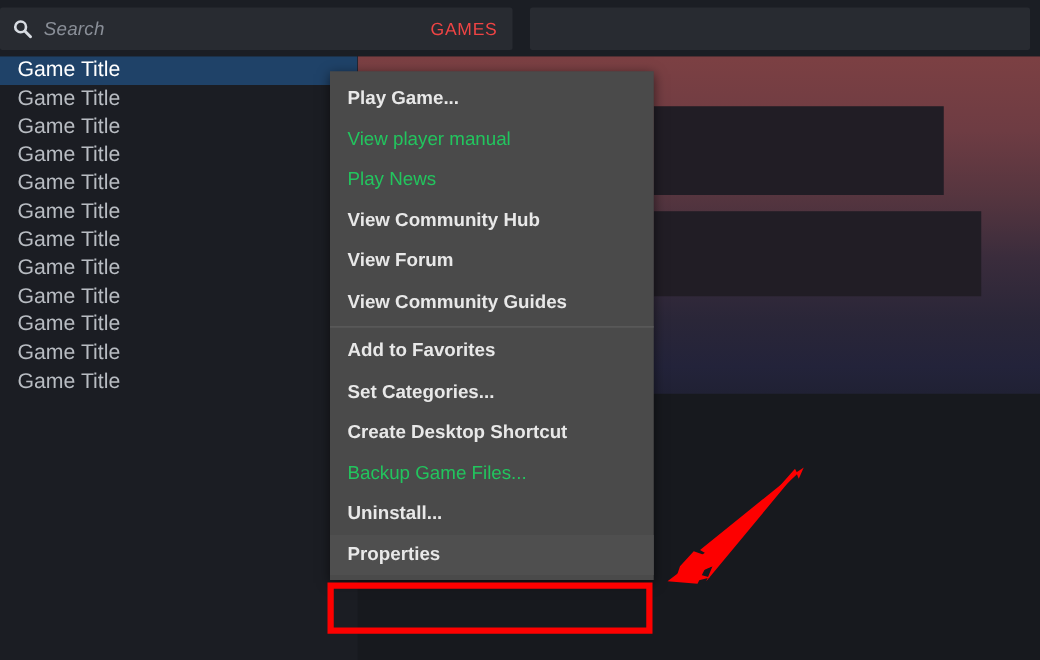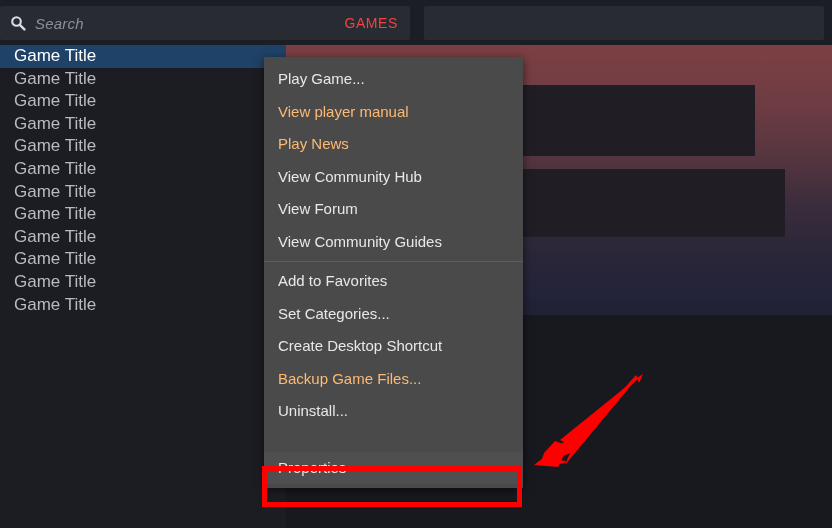--- a/index.html
+++ b/index.html
@@ -127,36 +127,35 @@
     padding: 6px 0 4px 0;
     box-sizing: border-box;
     z-index: 30;
   }
   .menu-item {
     height: 32.5px;
     line-height: 32.5px;
     padding-left: 14px;
     color: #e8e8e8;
     font-size: 15px;
-    font-weight: normal;
+    font-weight: bold;
     white-space: nowrap;
     box-sizing: border-box;
   }
   .menu-item.disabled {
-    color: #fdba74;
+    color: #22c55e;
     font-weight: normal;
   }
   .menu-separator {
     height: 1px;
     background: #5e5e5e;
     margin: 3px 0 3px 0;
   }
   .menu-item.target {
     background: #4f4f4f;
-    margin-top: 24px;
   }
 
   
   .annot-box {
     position: absolute;
     left: 262px; top: 466px;
     width: 260px; height: 41px;
     border: 5px solid #fd0000;
     box-sizing: border-box;
     z-index: 60;

